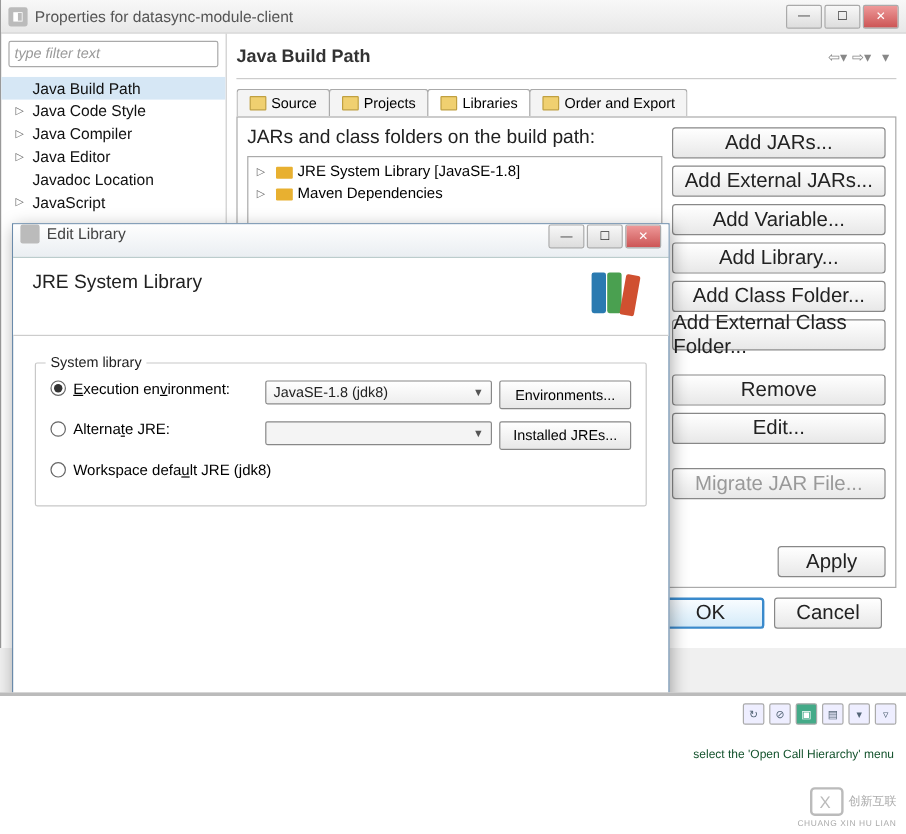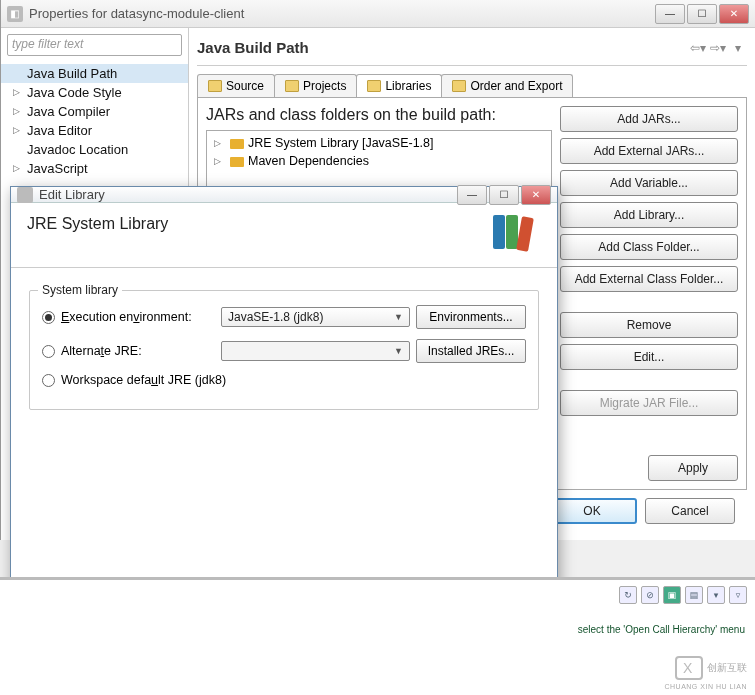--- a/index.html
+++ b/index.html
@@ -38,46 +38,46 @@
 
 .tab-body { border: 1px solid #aaa; flex: 1; display: flex; padding: 8px; background: #fff; min-height: 0; }
 .jars-label { font-size: 16px; color: #222; margin-bottom: 6px; }
 .jars-panel { flex: 1; display: flex; flex-direction: column; min-width: 0; }
 .jars-list { border: 1px solid #aaa; flex: 1; padding: 3px; background: #fff; overflow: hidden; }
 .jar-item { padding: 2px 4px 2px 20px; position: relative; font-size: 12.5px; }
 .jar-item .jarrow { position: absolute; left: 4px; top: 4px; color: #666; font-size: 9px; }
 .jar-item .jicon { display: inline-block; width: 14px; height: 10px; background: #e8b030; margin-right: 4px; border-radius: 1px; vertical-align: middle; }
 
 .button-col { width: 178px; display: flex; flex-direction: column; gap: 6px; margin-left: 8px; }
-.btn { height: 26px; border: 1px solid #888; background: linear-gradient(#fff,#e8e8e8); border-radius: 3px; display: flex; align-items: center; justify-content: center; color: #222; font-size: 12px; }
+.btn { height: 26px; border: 1px solid #888; background: linear-gradient(#fff,#e8e8e8); border-radius: 3px; display: flex; align-items: center; justify-content: center; color: #222; font-size: 17px; }
 .btn.disabled { color: #999; }
 
 .footer-row { display: flex; justify-content: flex-end; align-items: center; margin-top: 8px; gap: 8px; padding-right: 12px; padding-bottom: 10px;}
 .footer-row .btn { width: 90px; }
 .footer-row .btn.primary { border: 2px solid #3a8acc; background: linear-gradient(#f8fcff,#d5ebf9); }
 
 
 .dialog { position: absolute; top: 186px; left: 10px; width: 548px; height: 460px; background: #fff; border: 1px solid #6a8aaa; box-shadow: 2px 4px 14px rgba(0,0,0,0.35); }
-.dialog .dlg-titlebar { height: 16px; background: linear-gradient(#fefefe,#eaeef2); display: flex; align-items: center; padding: 0 6px; border-bottom: 1px solid #bcc; }
+.dialog .dlg-titlebar { height: 28px; background: linear-gradient(#fefefe,#eaeef2); display: flex; padding: 0 6px; border-bottom: 1px solid #bcc; }
 .dlg-titlebar .dicon { width: 16px; height: 16px; background: #bbb; border-radius: 2px; margin-right: 6px; }
 .dlg-titlebar .dtitle { flex: 1; color: #444; font-size: 13px; }
 .dlg-header { padding: 12px 16px; background: #fff; display: flex; border-bottom: 1px solid #ccc; }
 .dlg-header .htxt { flex: 1; }
 .dlg-header .hname { font-weight: normal; font-size: 16px; color: #222; }
 .dlg-header .hdesc { color: #444; font-size: 12.5px; margin-top: 6px; margin-left: 8px; }
 .books { width: 48px; height: 40px; position: relative; }
 .book { position: absolute; width: 12px; height: 34px; border-radius: 2px; }
 .book.b1 { background: #2a7ab0; left: 0; }
 .book.b2 { background: #4aa050; left: 13px; }
 .book.b3 { background: #d05030; left: 26px; transform: rotate(10deg); top: 2px; }
 
 .dlg-body { padding: 14px 18px; }
 .group { border: 1px solid #c8c8c8; border-radius: 2px; padding: 14px 12px 12px; position: relative; margin-top: 8px; }
 .group-label { position: absolute; top: -8px; left: 8px; background: #fff; padding: 0 4px; font-size: 12px; color: #222; }
-.opt-row { display: flex; align-items: center; margin-bottom: 10px; gap: 6px; }
+.opt-row { display: flex; align-items: flex-start; margin-bottom: 10px; gap: 6px; }
 .radio { width: 13px; height: 13px; border: 1px solid #666; border-radius: 50%; display: flex; align-items: center; justify-content: center; }
 .radio .dot { width: 7px; height: 7px; background: #333; border-radius: 50%; }
 .opt-label { width: 154px; font-size: 12.5px; }
 .opt-label .ul { text-decoration: underline; }
 .combo { flex: 1; height: 20px; border: 1px solid #888; background: linear-gradient(#fff,#eee); border-radius: 2px; display: flex; align-items: center; padding: 0 6px; position: relative; color: #222; }
 .combo .carrow { position: absolute; right: 6px; color: #555; font-size: 9px; }
 .combo.disabled { color: #999; background: #f4f4f4; }
 .side-btn { width: 110px; height: 24px; border: 1px solid #888; background: linear-gradient(#fff,#e8e8e8); border-radius: 2px; display: flex; align-items: center; justify-content: center; font-size: 12px; }
 
 .dlg-footer { position: absolute; bottom: 0; left: 0; right: 0; height: 44px; border-top: 1px solid #ccc; display: flex; align-items: center; padding: 0 12px; background: #f6f6f6; }

